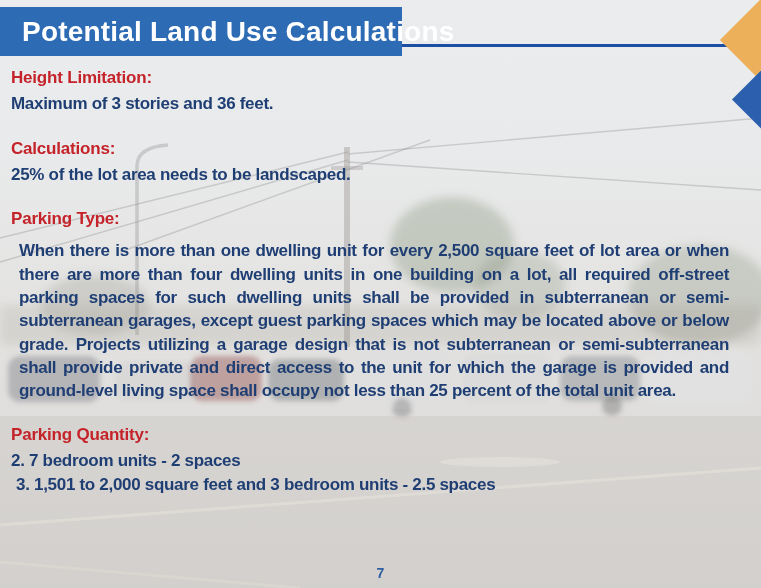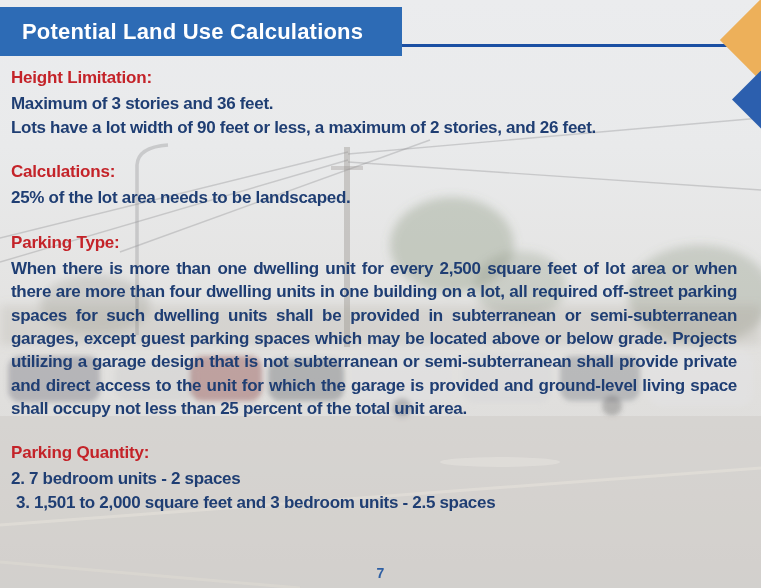--- a/index.html
+++ b/index.html
@@ -27,21 +27,21 @@
     left: 0; top: 7px;
     width: 402px; height: 49px;
     background: #2d6bb5;
     z-index: 3;
     display: flex;
     align-items: center;
   }
   .banner h1 {
     margin: 0 0 0 22px;
     color: #ffffff;
-    font-size: 22px;
+    font-size: 28px;
     font-weight: bold;
     letter-spacing: 0.2px;
     white-space: nowrap;
   }
   .header-rule {
     position: absolute;
     left: 400px; top: 44px;
     width: 330px; height: 3px;
     background: #1b4fa3;
     z-index: 2;
@@ -75,21 +75,21 @@
     letter-spacing: -0.2px;
   }
   .body-line, .list-line, .para {
     color: #1f3e73;
     font-size: 17px;
     font-weight: bold;
     line-height: 23.7px;
     letter-spacing: -0.3px;
   }
   .para {
-    margin: 0;
+    margin: 8px;
     line-height: 23.3px;
     text-align: justify;
   }
   .list-line + .list-line { padding-left: 5px; }
   .page-number {
     position: absolute;
     left: 0; right: 0; bottom: 7px;
     text-align: center;
     color: #2e5fa3;
     font-size: 14px;
@@ -160,21 +160,20 @@
   </div>
   <div class="header-rule"></div>
   <div class="diamond orange"></div>
   <div class="diamond blue"></div>
 
   <div class="content">
 
     <div class="section">
       <h2 class="section-heading">Height Limitation:</h2>
       <div class="body-line">Maximum of 3 stories and 36 feet.</div>
-      <div class="body-line">Lots have a lot width of 90 feet or less, a maximum of 2 stories, and 26 feet.</div>
     </div>
 
     <div class="section">
       <h2 class="section-heading">Calculations:</h2>
       <div class="body-line">25% of the lot area needs to be landscaped.</div>
     </div>
 
     <div class="section">
       <h2 class="section-heading">Parking Type:</h2>
       <p class="para">When there is more than one dwelling unit for every 2,500 square feet of lot area or when there are more than four dwelling units in one building on a lot, all required off-street parking spaces for such dwelling units shall be provided in subterranean or semi-subterranean garages, except guest parking spaces which may be located above or below grade. Projects utilizing a garage design that is not subterranean or semi-subterranean shall provide private and direct access to the unit for which the garage is provided and ground-level living space shall occupy not less than 25 percent of the total unit area.</p>

